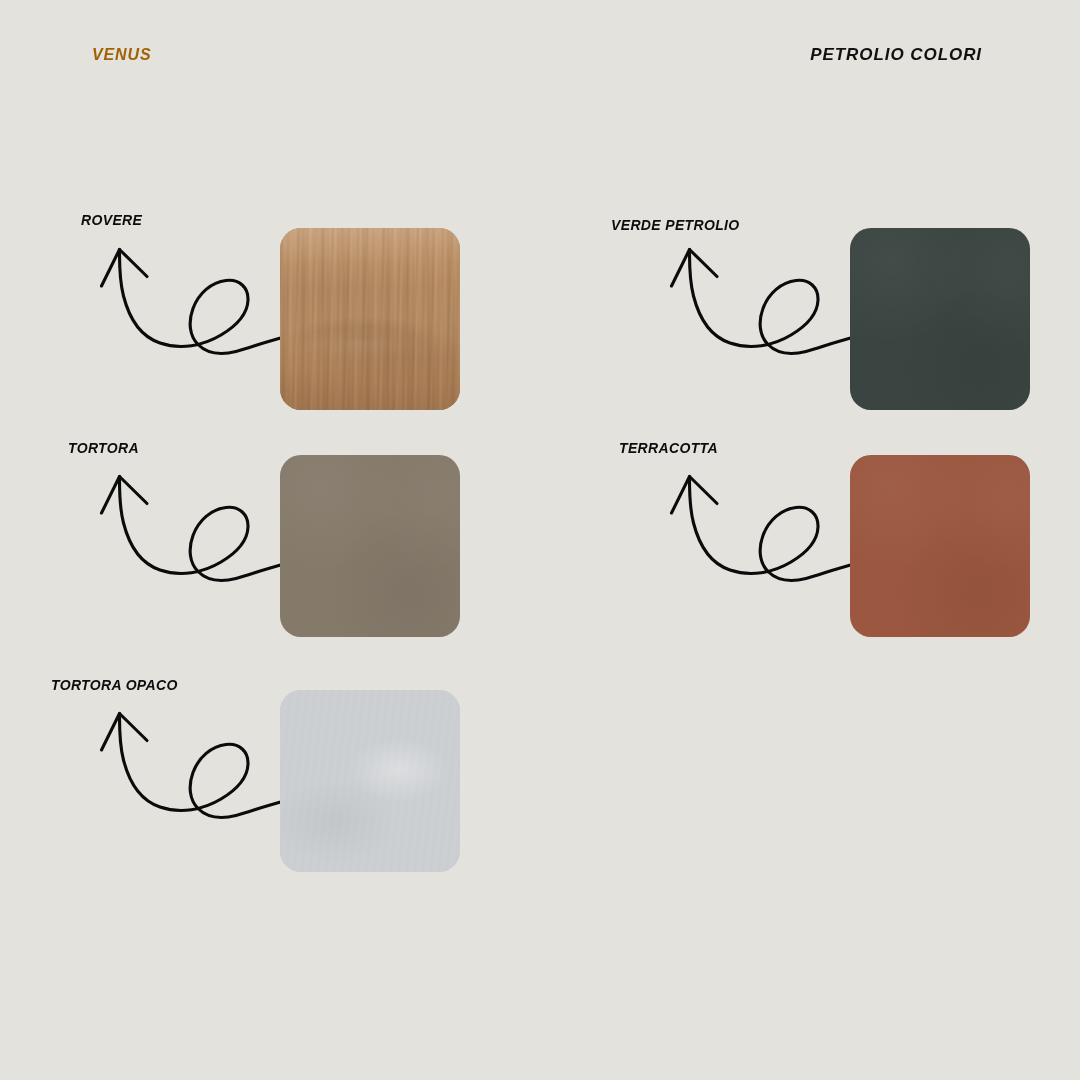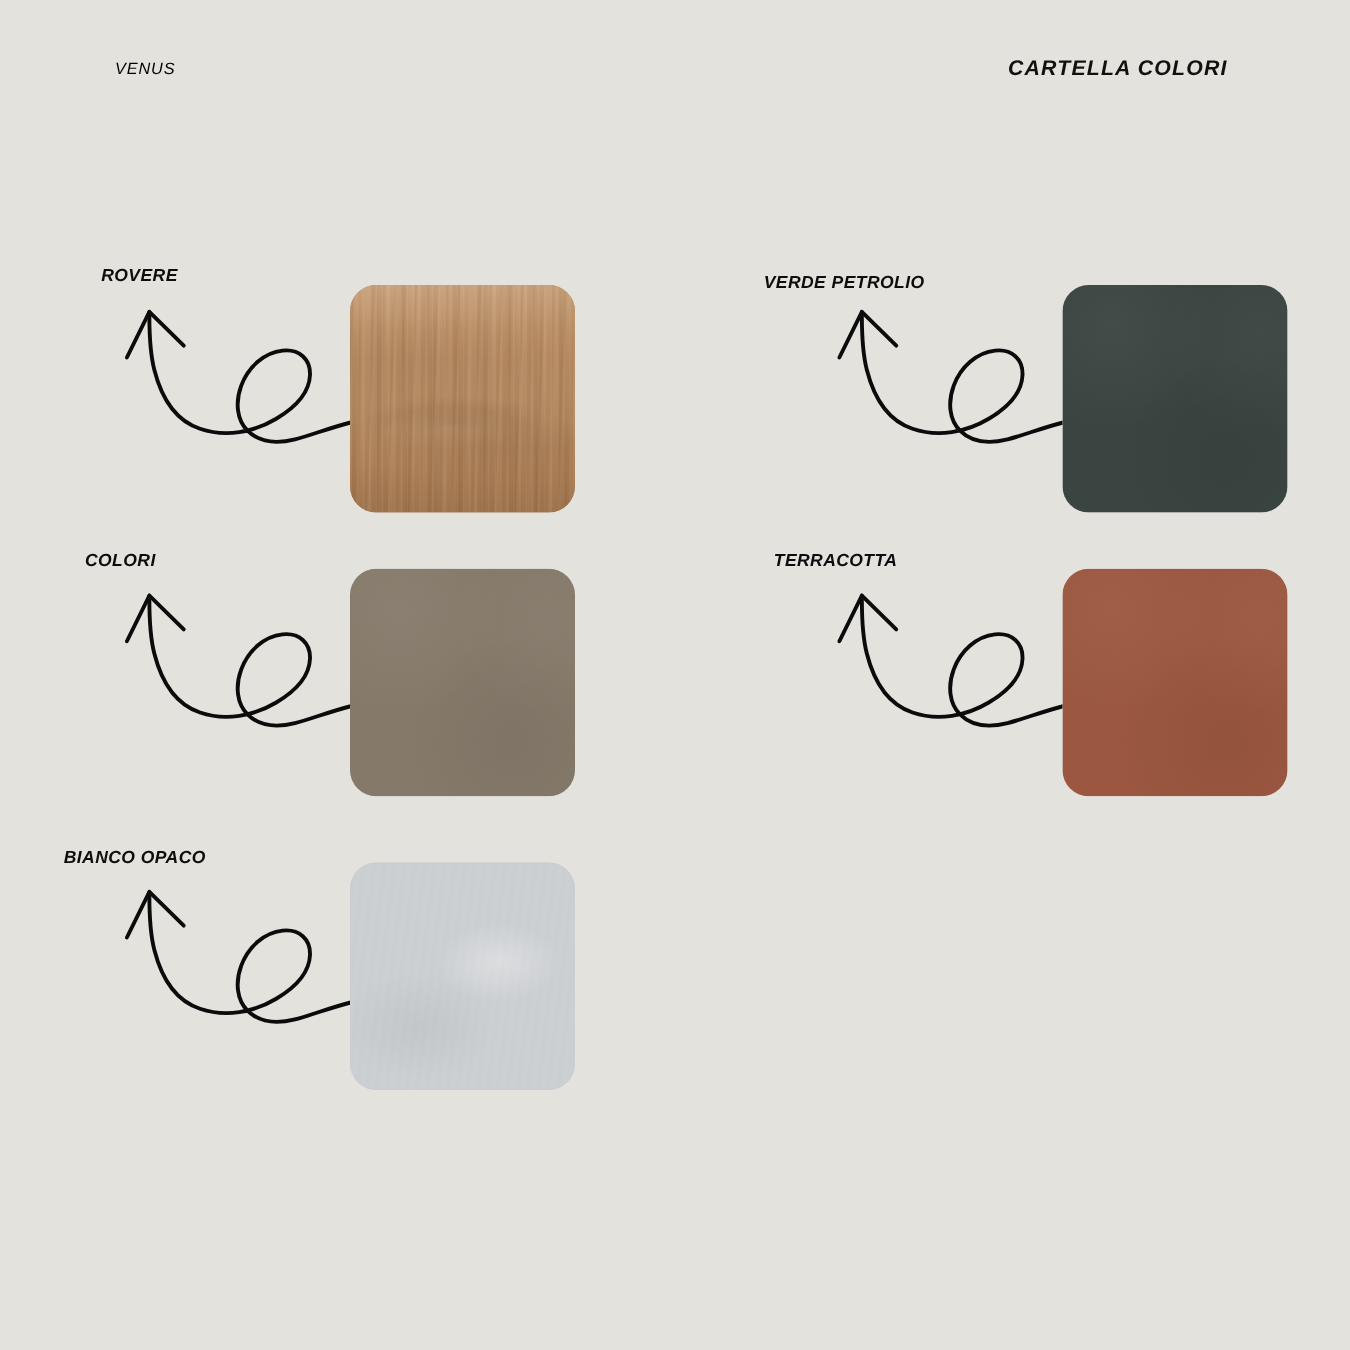--- a/index.html
+++ b/index.html
@@ -29,25 +29,25 @@
     position: absolute;
     top: 42px;
     left: 0;
     width: 1080px;
     height: 26px;
   }
   .brand-mark {
     position: absolute;
     left: 92px;
     top: 0;
-    font-size: 13px;
-    font-weight: 400;
+    font-size: 16px;
+    font-weight: 700;
     font-style: italic;
     letter-spacing: 0.055em;
-    color: #000000;
+    color: #a16207;
     white-space: nowrap;
     line-height: 26px;
   }
   .doc-title {
     position: absolute;
     right: 98px;
     top: 0;
     font-size: 17px;
     font-weight: 700;
     font-style: italic;
@@ -187,21 +187,21 @@
     stroke-linejoin: round;
   }
 </style>
 </head>
 <body style="background: rgb(228, 226, 220);">
 
 <div class="board">
 
   <div class="header">
     <div class="brand-mark">VENUS</div>
-    <div class="doc-title">CARTELLA COLORI</div>
+    <div class="doc-title">PETROLIO COLORI</div>
   </div>
 
   <div class="swatch-entry">
     <div class="swatch-label" style="left:81px; top:213px;">ROVERE</div>
 
     <svg class="arrow-svg" style="left:100px; top:238px;" width="200" height="130" viewBox="0 0 200 130">
       <path d="M180.5,100.0
                C163,104.5 148,110.5 136,113.5
                C120,117.5 106.5,115.0 98.0,106.5
                C89.5,98.0 88.0,84.0 93.0,70.5
@@ -237,21 +237,21 @@
       <path d="M19.5,11.5 L1.5,48.0"></path>
       <path d="M19.5,11.5 L47.0,38.5"></path>
     </svg>
 
     <div class="swatch-chip" style="left:850px; top:228px;">
       <div class="chip-fill matte" style="background-color:#3a4440;"></div>
     </div>
   </div>
 
   <div class="swatch-entry">
-    <div class="swatch-label" style="left:68px; top:441px;">COLORI</div>
+    <div class="swatch-label" style="left:68px; top:441px;">TORTORA</div>
 
     <svg class="arrow-svg" style="left:100px; top:465px;" width="200" height="130" viewBox="0 0 200 130">
       <path d="M180.5,100.0
                C163,104.5 148,110.5 136,113.5
                C120,117.5 106.5,115.0 98.0,106.5
                C89.5,98.0 88.0,84.0 93.0,70.5
                C98.5,55.5 111.5,44.0 126.0,42.5
                C139.5,41.0 148.5,49.5 148.0,62.0
                C147.5,75.5 137.0,87.5 121.0,97.0
                C103.0,107.8 80.5,112.0 60.0,105.0
@@ -283,21 +283,21 @@
       <path d="M19.5,11.5 L1.5,48.0"></path>
       <path d="M19.5,11.5 L47.0,38.5"></path>
     </svg>
 
     <div class="swatch-chip" style="left:850px; top:455px;">
       <div class="chip-fill matte" style="background-color:#9b5740;"></div>
     </div>
   </div>
 
   <div class="swatch-entry">
-    <div class="swatch-label" style="left:51px; top:678px;">BIANCO OPACO</div>
+    <div class="swatch-label" style="left:51px; top:678px;">TORTORA OPACO</div>
 
     <svg class="arrow-svg" style="left:100px; top:702px;" width="200" height="130" viewBox="0 0 200 130">
       <path d="M180.5,100.0
                C163,104.5 148,110.5 136,113.5
                C120,117.5 106.5,115.0 98.0,106.5
                C89.5,98.0 88.0,84.0 93.0,70.5
                C98.5,55.5 111.5,44.0 126.0,42.5
                C139.5,41.0 148.5,49.5 148.0,62.0
                C147.5,75.5 137.0,87.5 121.0,97.0
                C103.0,107.8 80.5,112.0 60.0,105.0

